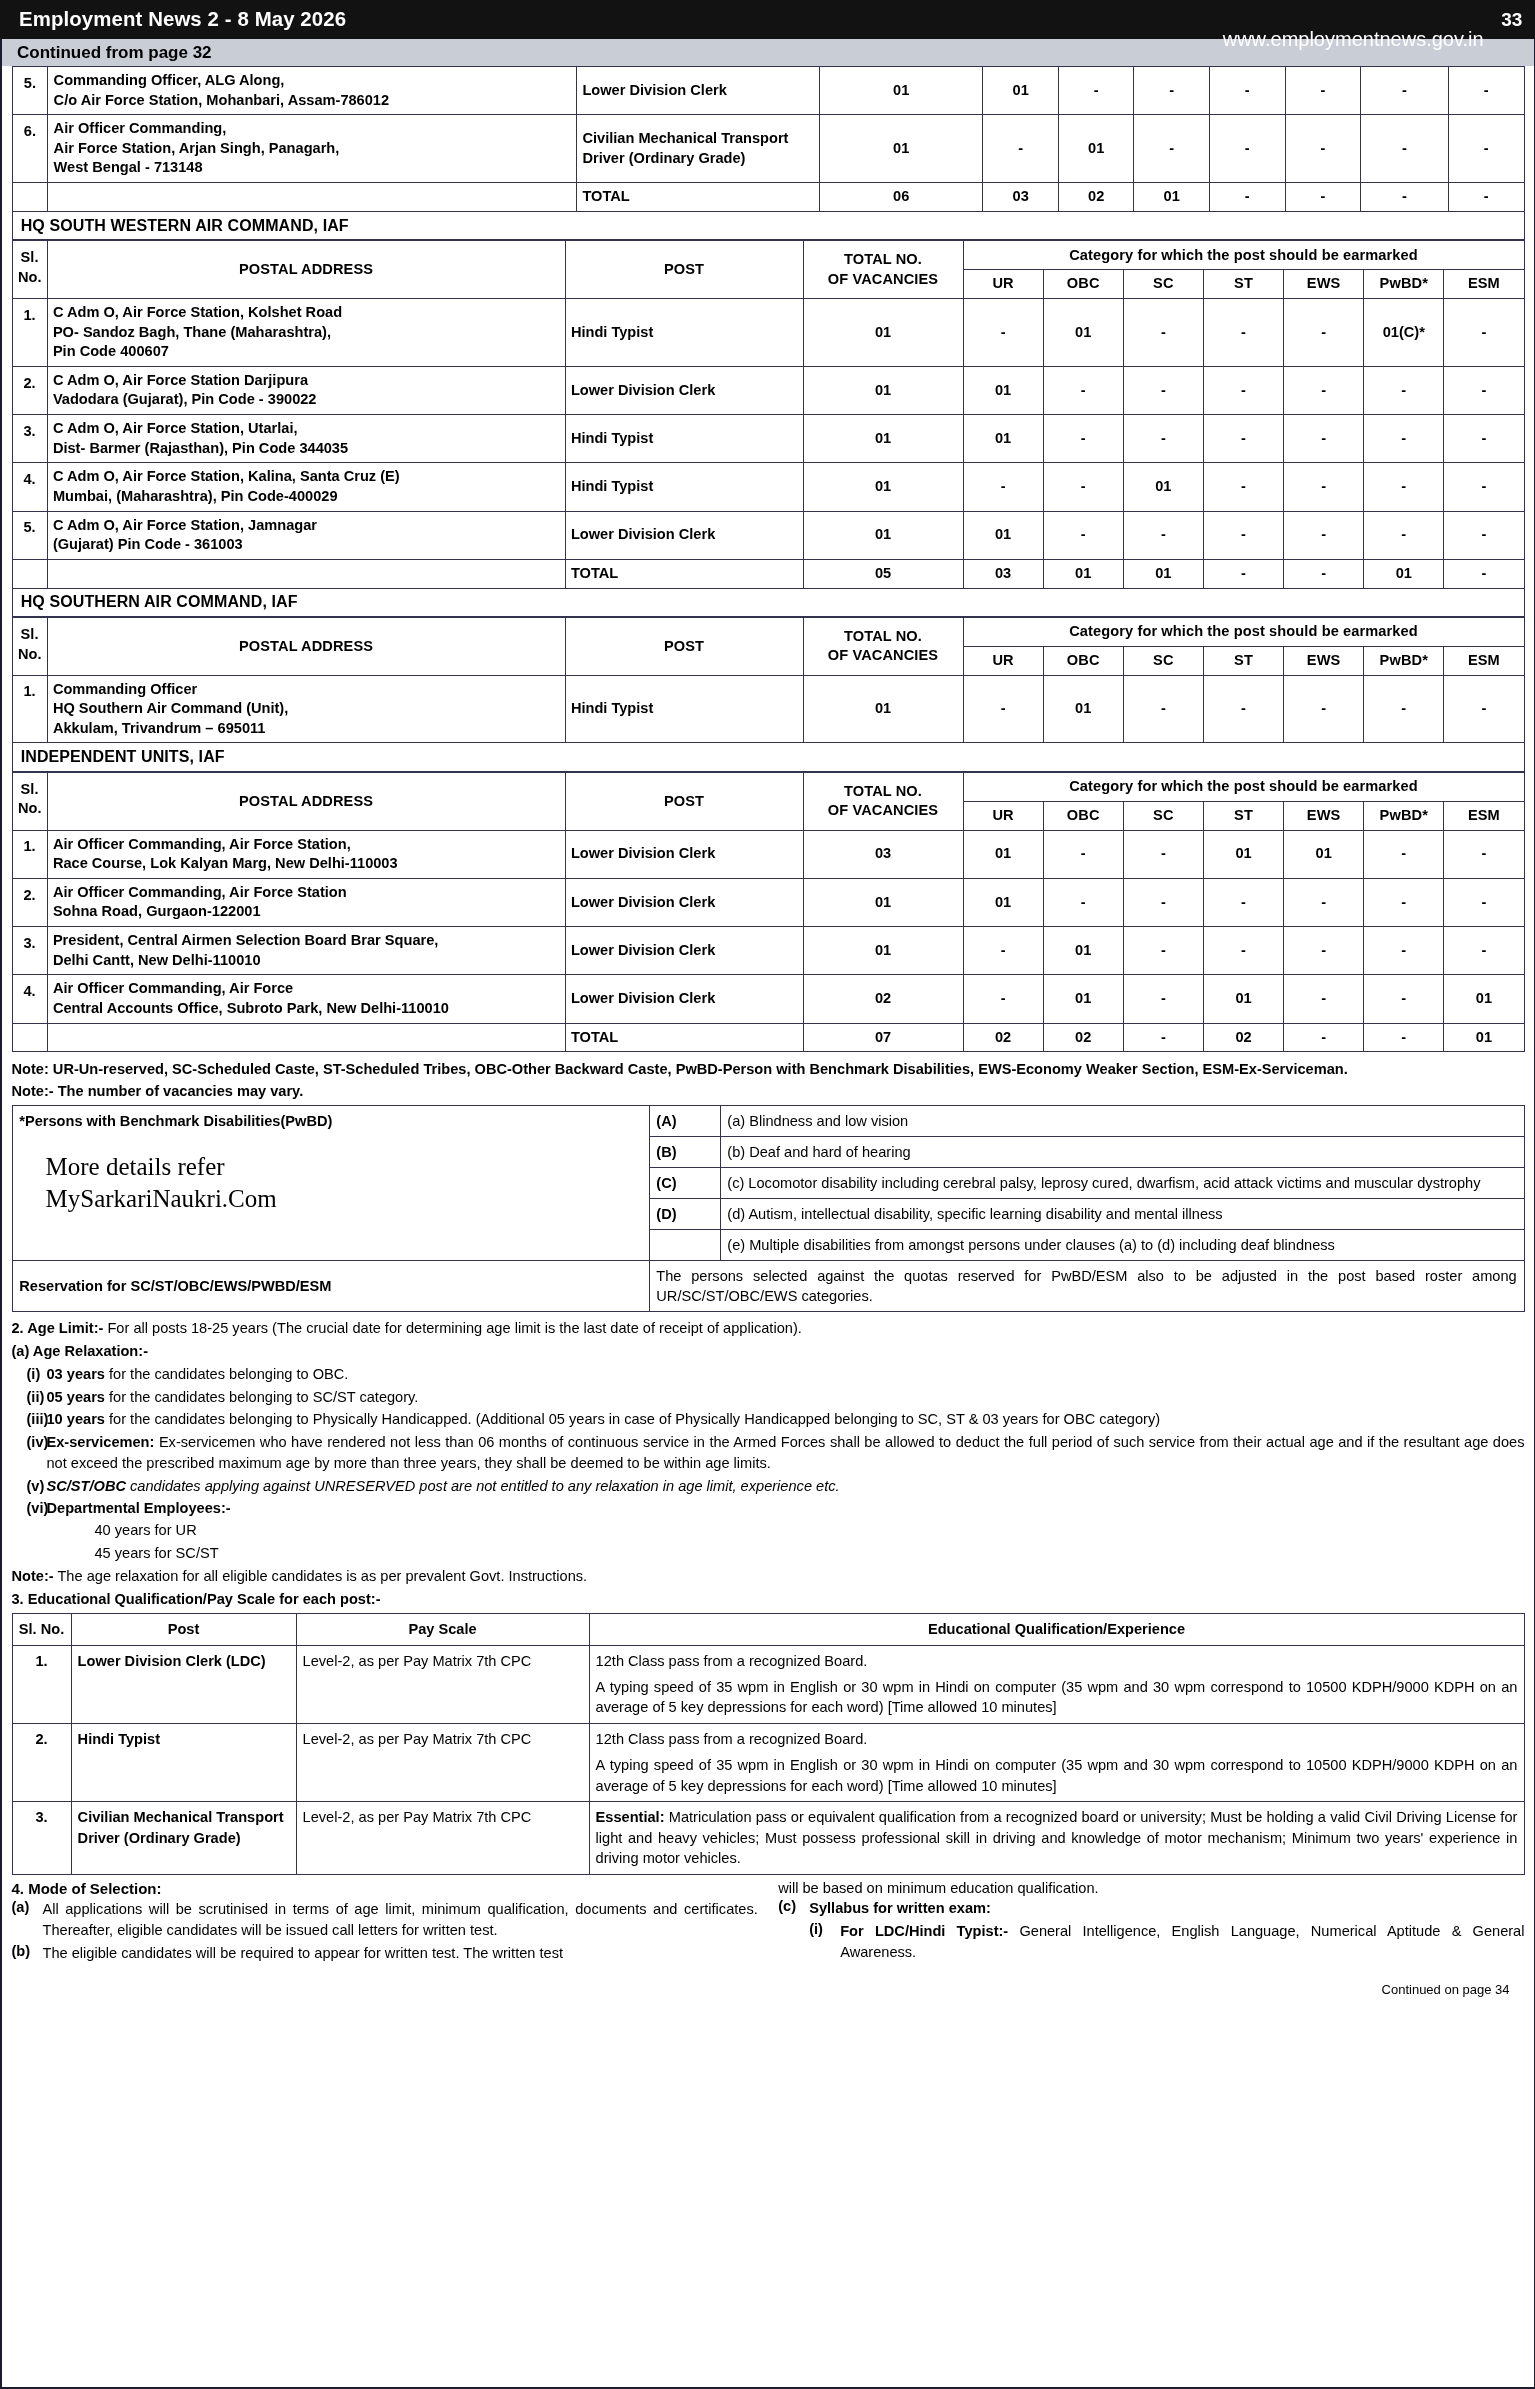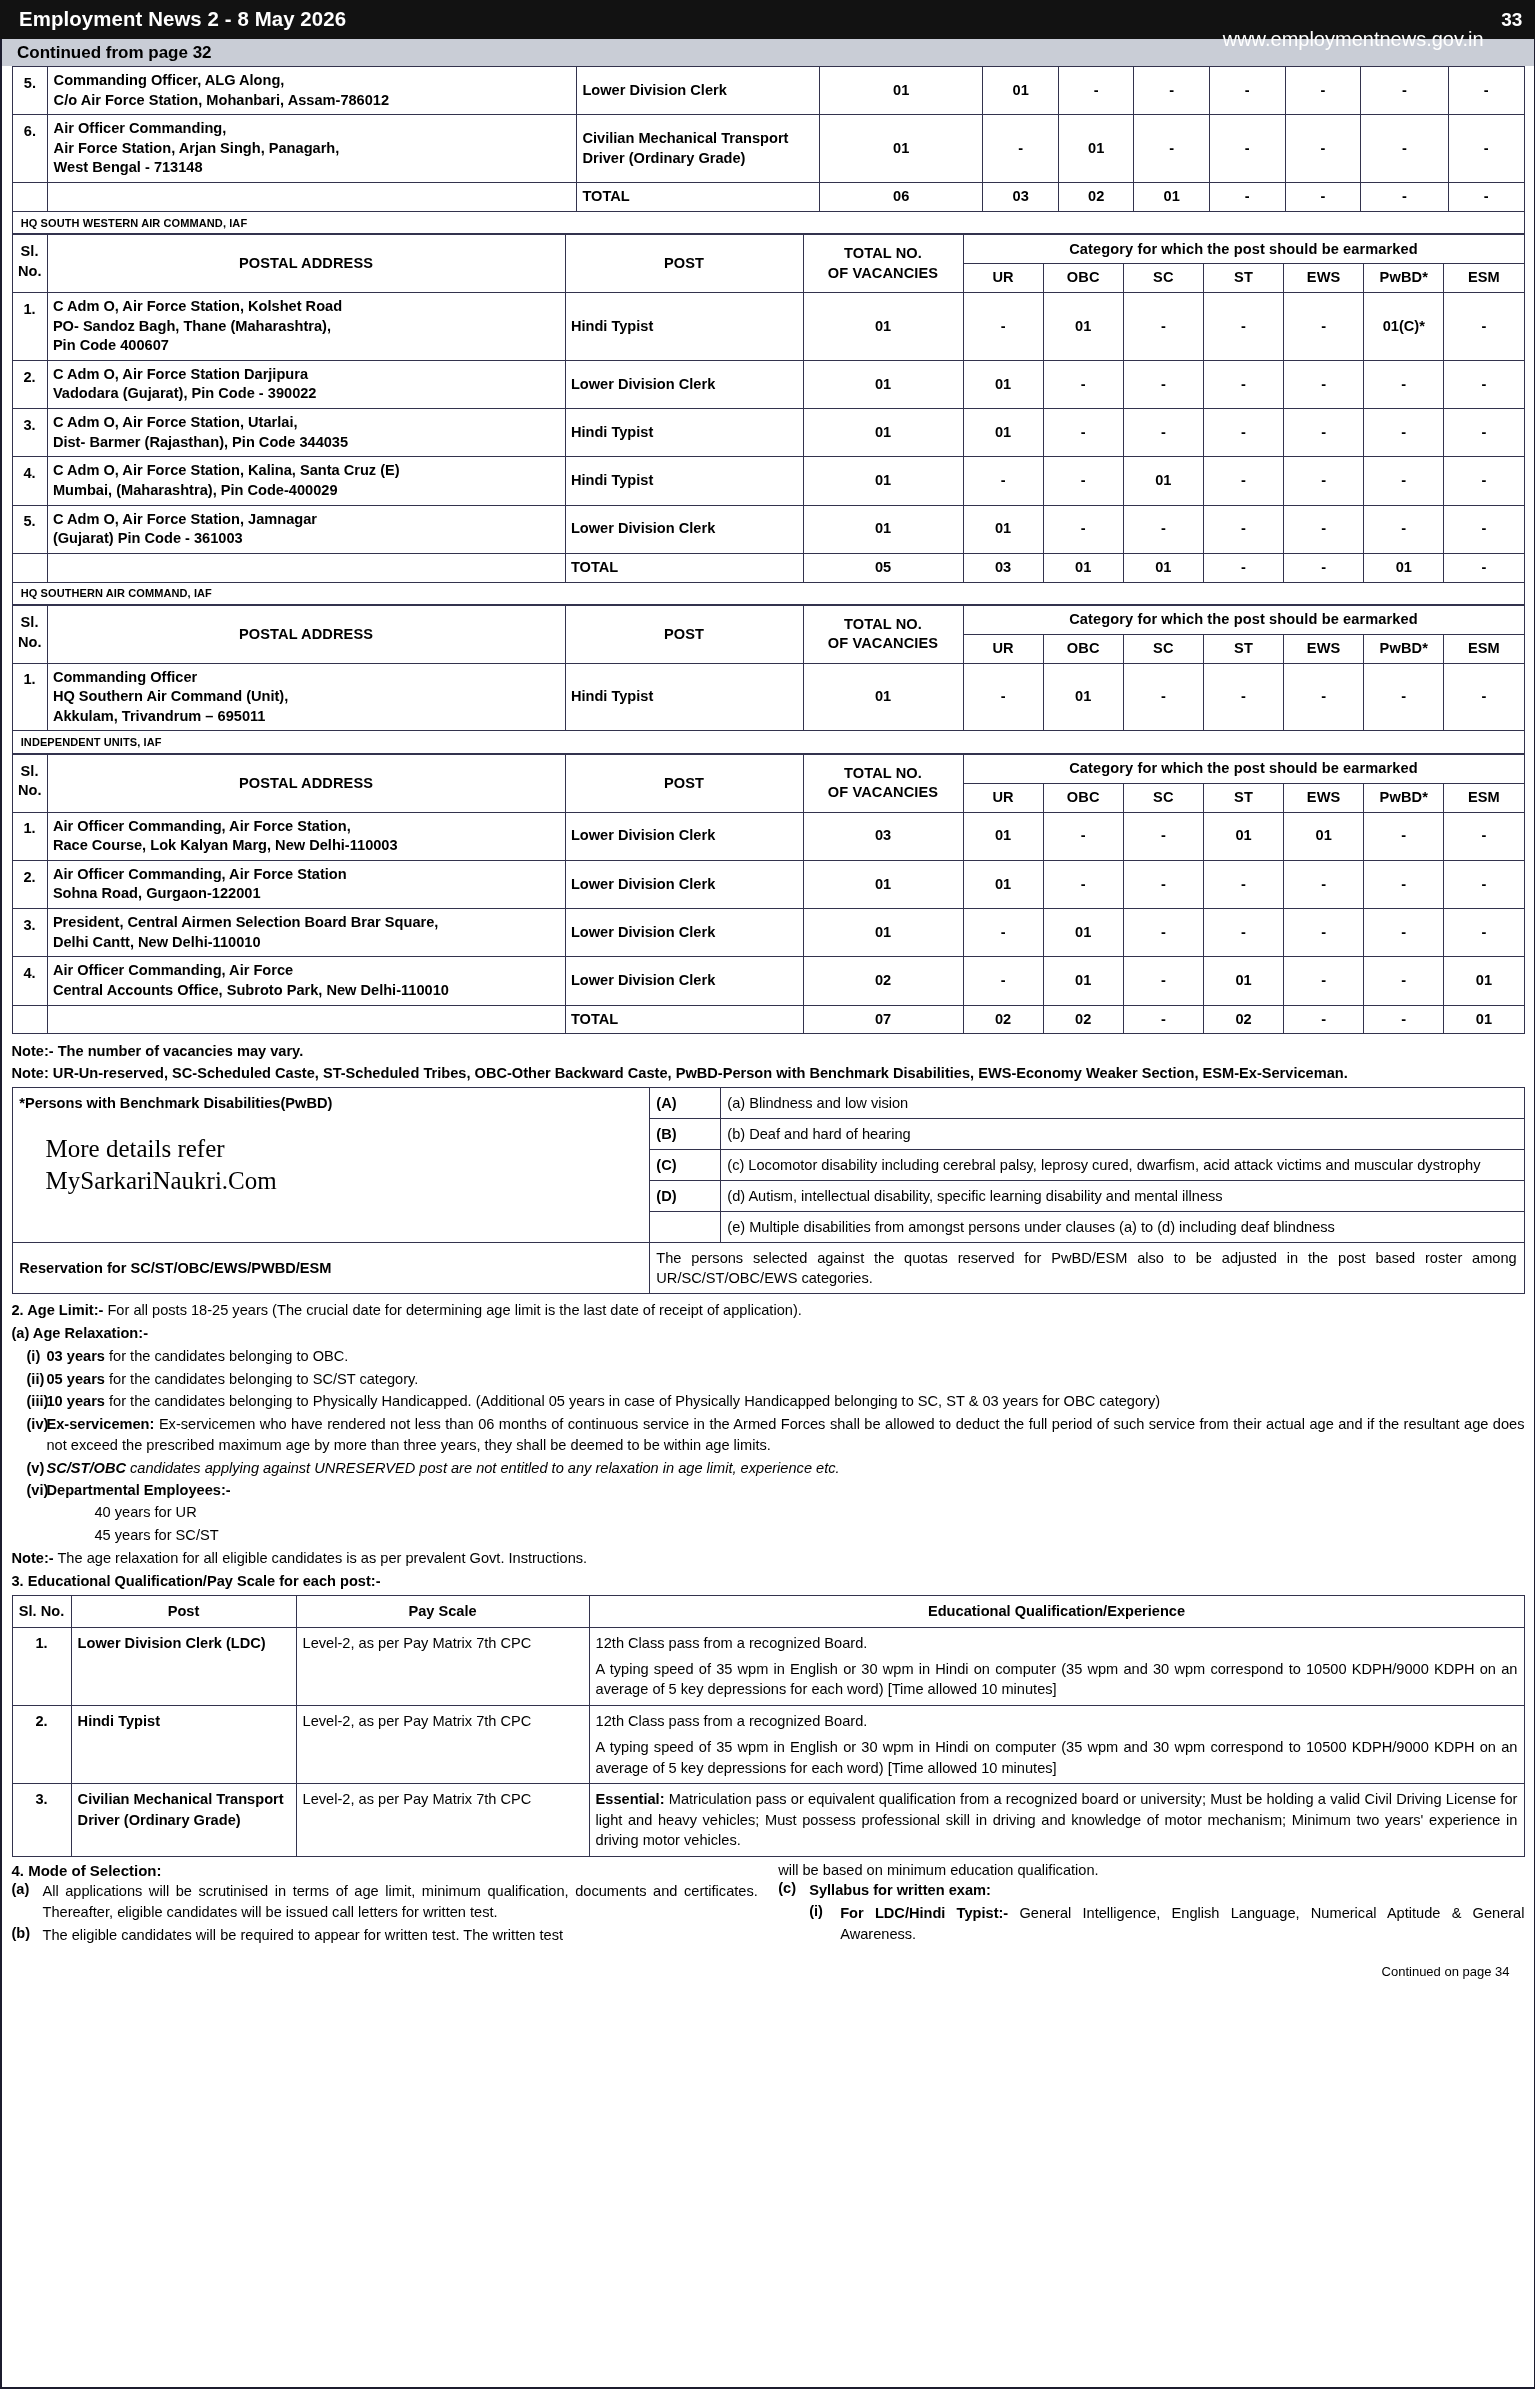--- a/index.html
+++ b/index.html
@@ -93,21 +93,21 @@
     text-align: center;
     font-weight: bold;
     font-size: 15px;
     letter-spacing: 0.1px;
   }
   td.total-lbl { font-weight: bold; font-size: 15.7px; }
   .section-band {
     border: 1px solid #33334d;
     border-top: none;
     font-weight: bold;
-    font-size: 11px;
+    font-size: 16px;
     padding: 4.8px 6.8px 4.8px 8.2px;
     letter-spacing: 0.1px;
   }
   .nowrapband { white-space: nowrap; }
 
   
   .notes {
     margin: 6.8px 9.5px 2.7px 9.5px;
     font-size: 14.6px;
     font-weight: bold;
@@ -514,22 +514,22 @@
       <td class="c-cat">-</td>
       <td class="c-cat">02</td>
       <td class="c-cat">-</td>
       <td class="c-cat-w">-</td>
       <td class="c-cat">01</td>
     </tr>
   </tbody>
     </table>
 
   <div class="notes">
+    <p>Note: UR-Un-reserved, SC-Scheduled Caste, ST-Scheduled Tribes, OBC-Other Backward Caste, PwBD-Person with Benchmark Disabilities, EWS-Economy Weaker Section, ESM-Ex-Serviceman.</p>
     <p>Note:- The number of vacancies may vary.</p>
-    <p>Note: UR-Un-reserved, SC-Scheduled Caste, ST-Scheduled Tribes, OBC-Other Backward Caste, PwBD-Person with Benchmark Disabilities, EWS-Economy Weaker Section, ESM-Ex-Serviceman.</p>
   </div>
 
   <table class="pwbd">
     <tbody>
         <tr>
       <td class="pw-left" rowspan="5">
         <div>*Persons with Benchmark Disabilities(PwBD)</div>
         <div class="watermark">More details refer
 MySarkariNaukri.Com</div>
       </td>

